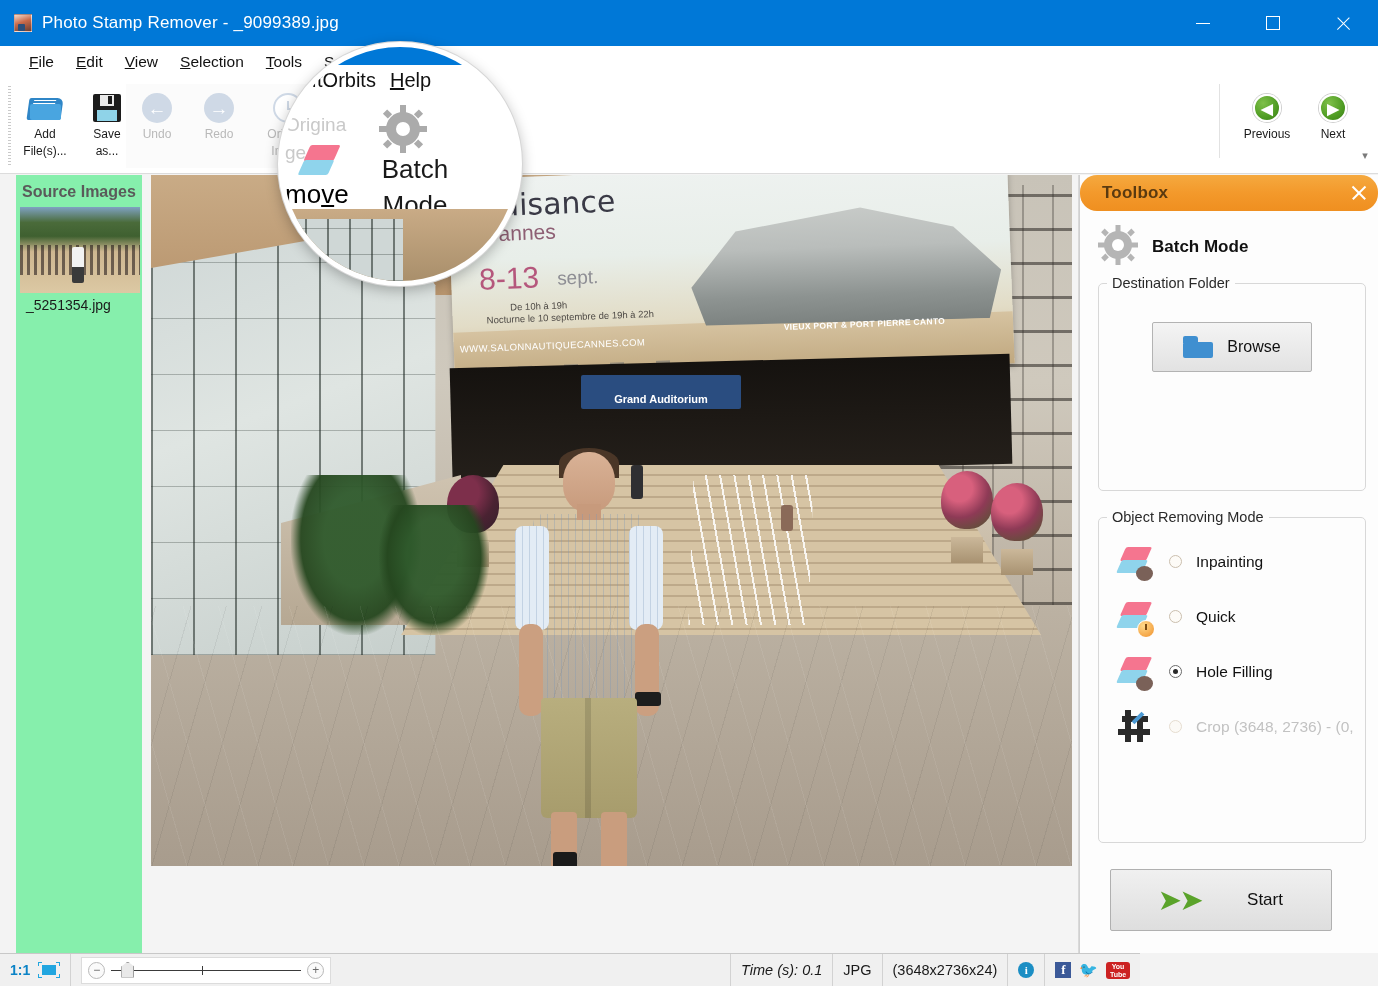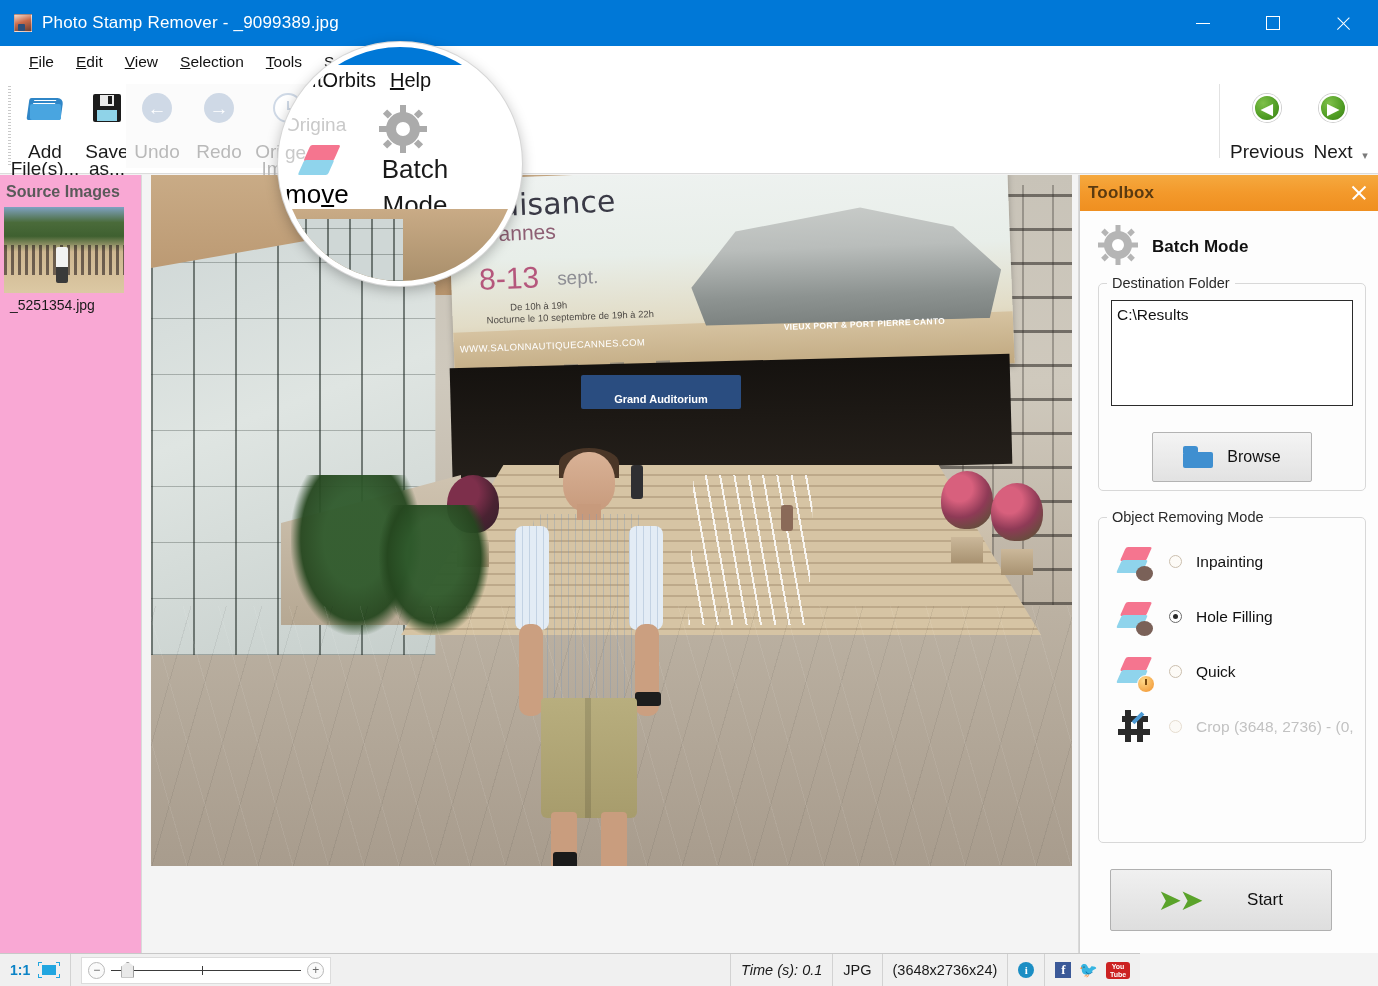--- a/index.html
+++ b/index.html
@@ -81,22 +81,22 @@
   .tb-group {
     position: absolute; top: 6px; height: 84px;
     display: flex; align-items: flex-start;
   }
   .tb-btn {
     width: 62px; min-height: 80px; display: flex; flex-direction: column;
     align-items: center; padding-top: 6px; cursor: default;
   }
   .tb-btn .ticon { height: 36px; display:flex; align-items:center; justify-content:center; }
   .tb-btn .tlabel {
-    font-size: 19px; color: #1a1a1a; text-align: center; line-height: 17px;
-    margin-top: 17px; white-space: pre-line;
+    font-size: 12px; color: #1a1a1a; text-align: center; line-height: 17px;
+    margin-top: 0; white-space: pre-line;
   }
   .tb-btn.disabled .tlabel { color: #b9b9b9; }
   .tb-sep {
     width: 1px; height: 74px; background: #e2e2e2; margin: 0 6px; align-self: flex-start;
   }
   .tb-group.disabledgrp { background: #fbfbfb; }
 
   
   .ic-folder {
     width: 34px; height: 26px; position: relative;
@@ -168,22 +168,22 @@
     position:absolute; right: 12px; top: 6px; display:flex; align-items:flex-start;
   }
   .tb-right .tb-btn { width: 66px; }
   .tb-overflow {
     position:absolute; right: 6px; top: 70px; width: 14px; height: 14px;
     color:#7a7a7a; font-size: 11px; text-align:center; line-height:14px;
   }
 
   
   .sourcepanel {
-    position: absolute; left: 0; top: 175px; width: 142px; height: 778px;
-    background: #f9a8d4; border-right: 1px solid #d9d9d9;
+    position: absolute; left: 16px; top: 175px; width: 142px; height: 778px;
+    background: #86efac; border-right: 1px solid #d9d9d9;
   }
   .sp-title {
     font-size: 16px; font-weight: bold; color: #5a5a5a;
     padding: 8px 0 6px 6px;
   }
   .sp-item { padding: 0 0 6px 4px; }
   .thumb {
     width: 120px; height: 86px; position: relative; overflow: hidden;
     background: #7fa8c8;
   }
@@ -381,21 +381,21 @@
   
   .fig-sm { position:absolute; width:12px; height:34px; background:#2f2f32; border-radius:3px; }
 
   
   .toolbox {
     position: absolute; left: 1079px; top: 175px; width: 299px; height: 778px;
     background: #fdfdfd; border-left: 1px solid #d0d0d0;
   }
   .tbx-header {
     height: 36px; background: linear-gradient(to bottom,#f5a93f 0%,#f3992b 50%,#ef8f20 100%);
-    display:flex; align-items:center; justify-content:space-between; padding: 0 10px 0 8px;
+    display:flex; align-items:center; justify-content:space-between; padding: 0 10px 0 22px; border-radius: 17px;
   }
   .tbx-header .t {
     font-size: 17px; font-weight: bold; color: #5a3a10; letter-spacing:.2px;
   }
   .tbx-close {
     width: 18px; height: 18px; position: relative;
   }
   .tbx-close::before, .tbx-close::after {
     content:""; position:absolute; left:0; top:8px; width:18px; height:1.6px; background:#ffffff;
   }
@@ -845,21 +845,20 @@
             <rect x="4" y="30" width="6" height="5" transform="rotate(-45 7 32.5)"></rect>
           </g>
           <circle cx="20" cy="20" r="6" fill="#ffffff"></circle>
         </svg>
       </div>
       <div class="mlabel">Batch Mode</div>
     </div>
 
     <div class="group" style="height:208px;">
       <div class="glegend">Destination Folder</div>
-      <textarea class="dest-input" placeholder="" style="">C:\Results</textarea>
       <div class="browse-btn">
         <div class="ic-folder-open">
             <div class="ft"></div>
             <div class="fb"></div>
           </div>
         <div class="blabel">Browse</div>
       </div>
     </div>
 
     <div class="group" style="margin-top:26px;height:326px;">
@@ -877,36 +876,36 @@
         <div class="radio"></div>
         <div class="rlabel">Inpainting</div>
       </div>
 
       <div class="orm-row">
         <div class="orm-icon">
             <div class="er">
               <div class="top"></div>
               <div class="bot"></div>
             </div>
-            <div class="blob"></div>
+            <div class="clockbadge"></div>
           </div>
-        <div class="radio checked"></div>
-        <div class="rlabel">Hole Filling</div>
+        <div class="radio"></div>
+        <div class="rlabel">Quick</div>
       </div>
 
       <div class="orm-row">
         <div class="orm-icon">
             <div class="er">
               <div class="top"></div>
               <div class="bot"></div>
             </div>
-            <div class="clockbadge"></div>
+            <div class="blob"></div>
           </div>
-        <div class="radio"></div>
-        <div class="rlabel">Quick</div>
+        <div class="radio checked"></div>
+        <div class="rlabel">Hole Filling</div>
       </div>
 
       <div class="orm-row disabled">
         <div class="orm-icon">
           <div class="crop-icon">
               <div class="bar1"></div>
               <div class="bar2"></div>
               <div class="bar3"></div>
               <div class="bar4"></div>
               <div class="pen"></div>

